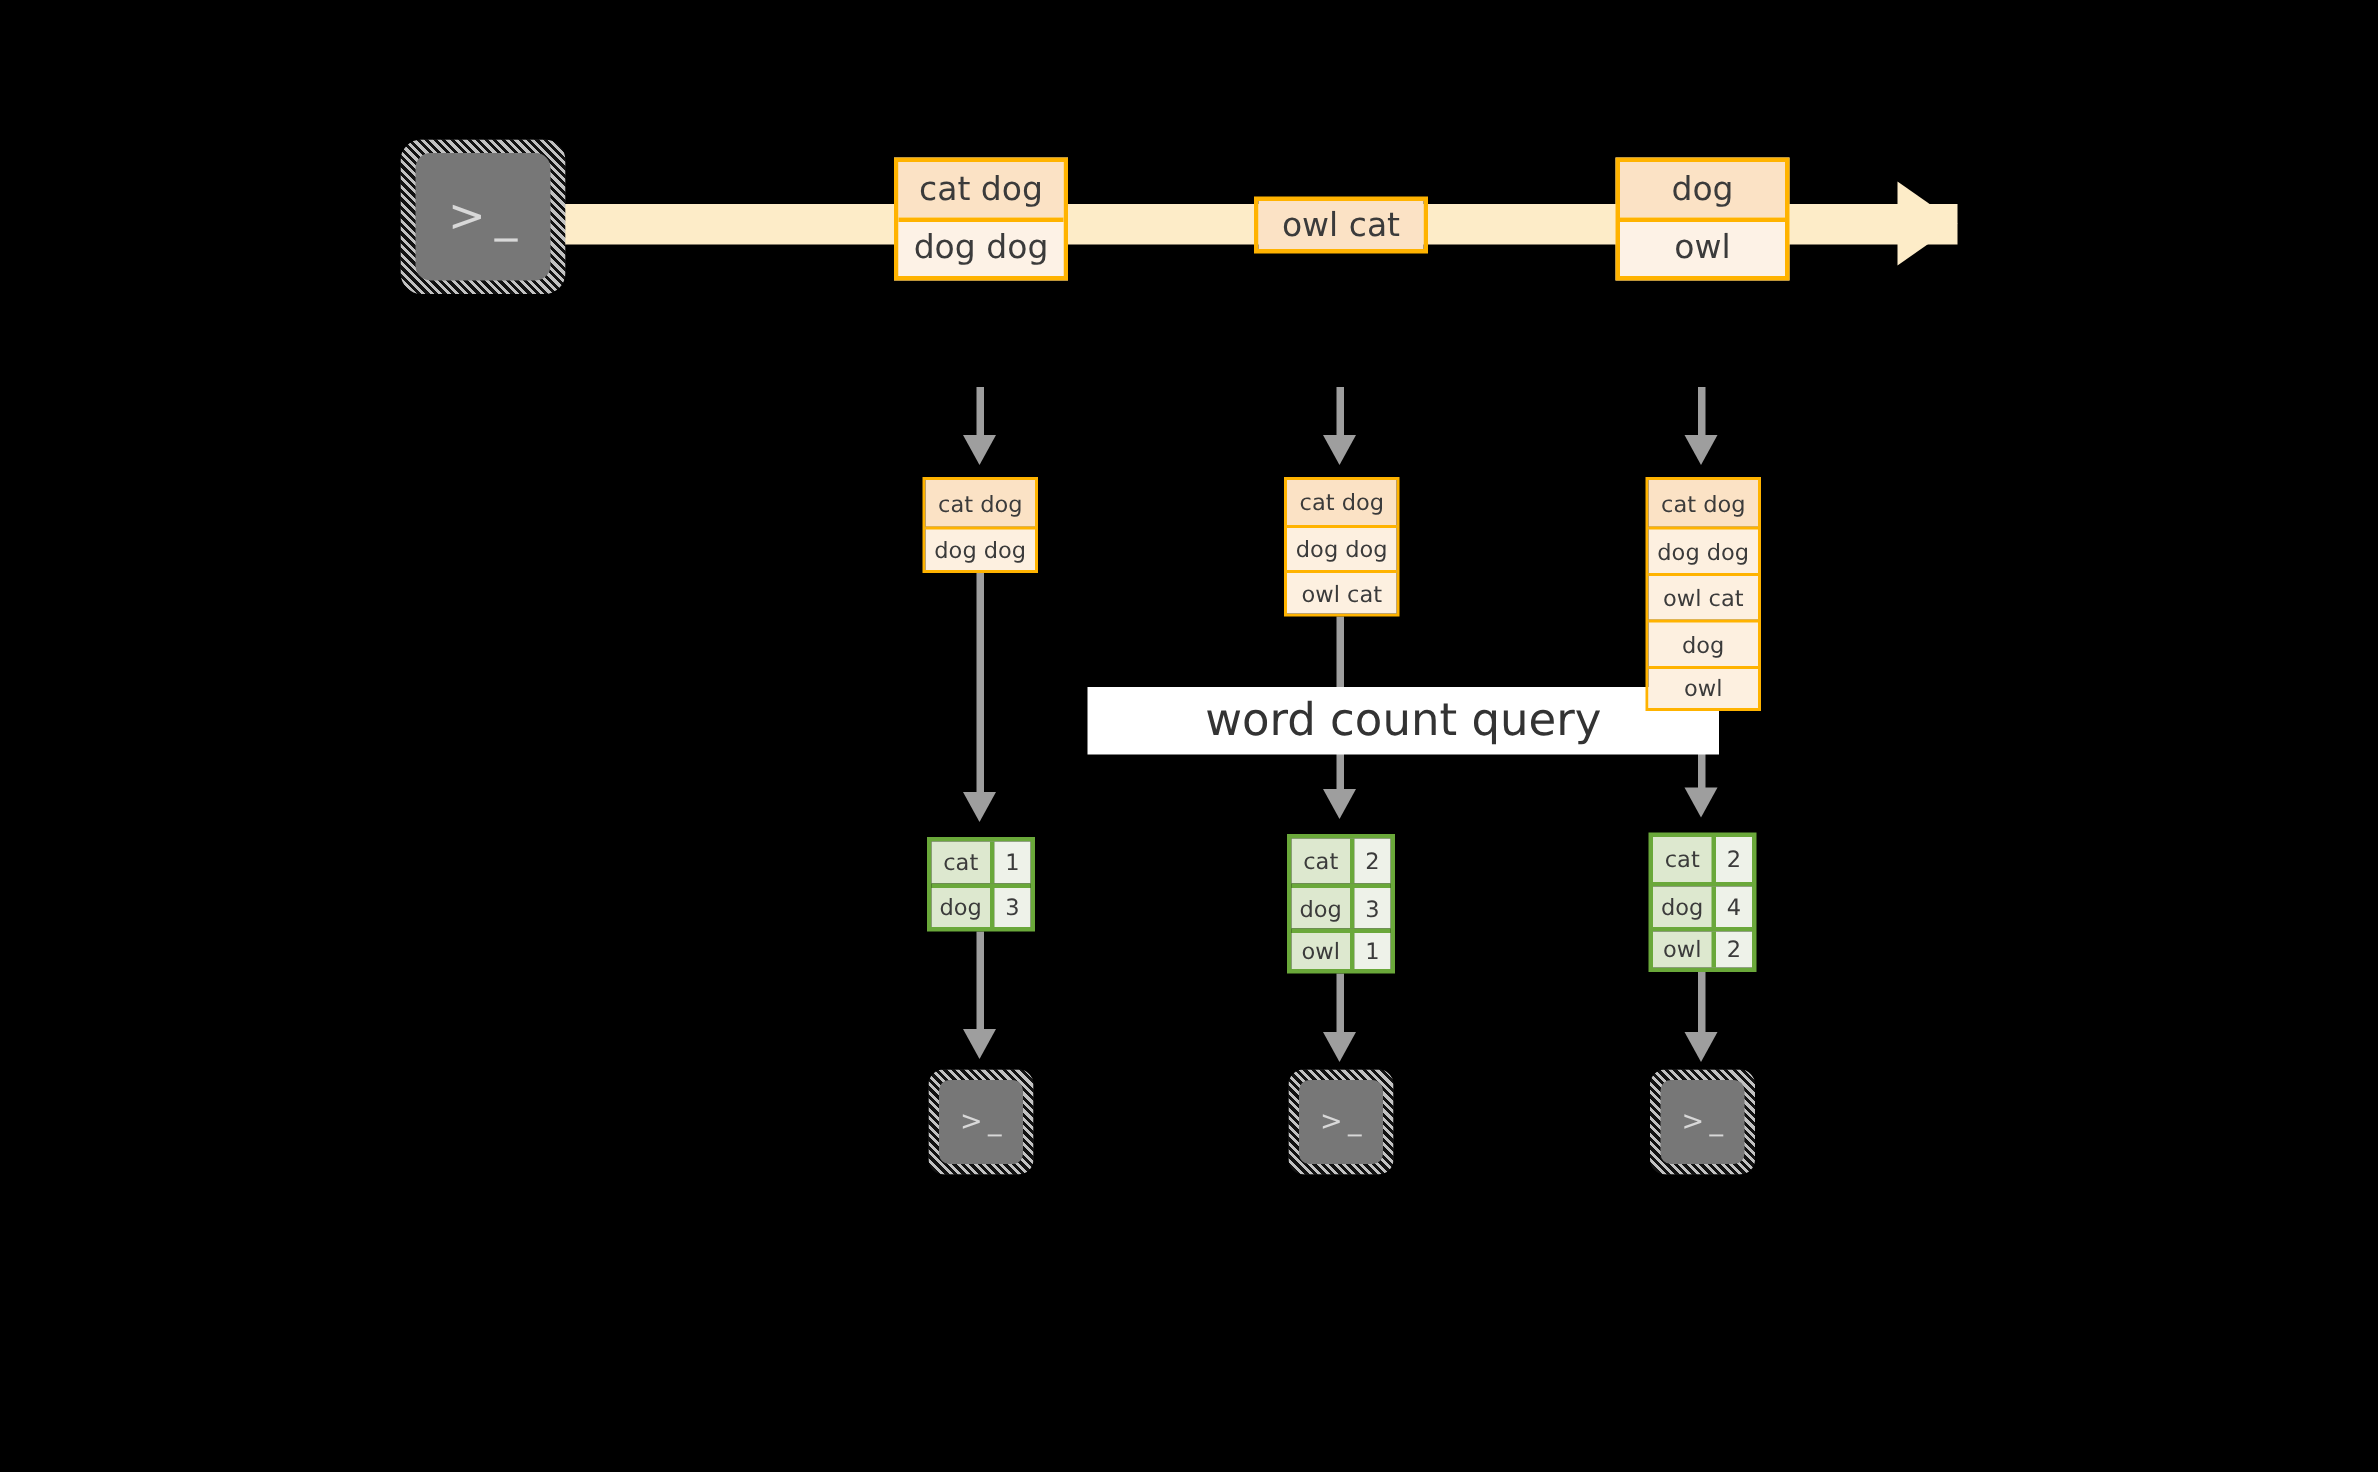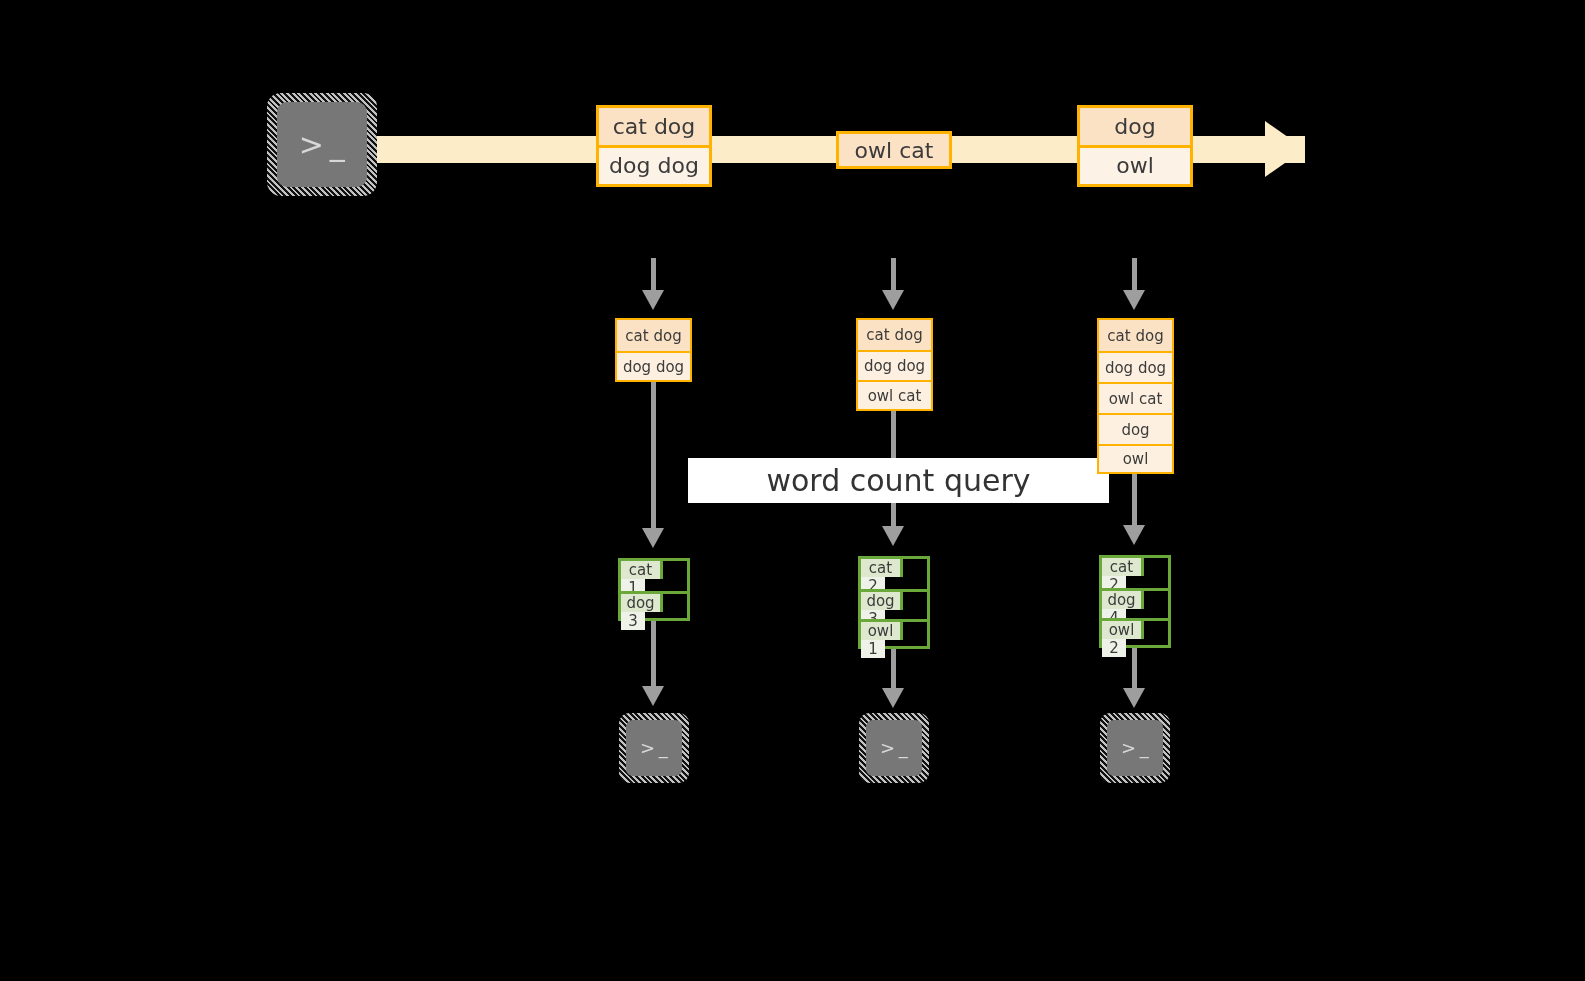--- a/index.html
+++ b/index.html
@@ -102,21 +102,21 @@
   
   .gtable {
     position: absolute;
     border: 3px solid #6aa83a;
     display: flex;
     flex-direction: column;
     z-index: 4;
   }
   .gtable .grow {
     display: flex;
-    flex-direction: column;
+    flex-direction: row;
   }
   .gtable .grow.sep { border-top: 3px solid #6aa83a; }
   .gtable .gc {
     display: flex;
     align-items: center;
     justify-content: center;
     color: #3b3b3b;
     white-space: nowrap;
   }
   .gtable .gc.k {
@@ -144,20 +144,21 @@
   }
 
   
   .banner {
     position: absolute;
     background: #ffffff;
     display: flex;
     align-items: center;
     justify-content: center;
     z-index: 3;
+    margin-left: 37px;
   }
   .banner span {
     color: #333333;
     white-space: nowrap;
   }
 </style>
 </head>
 <body>
 
 <div id="stage">

